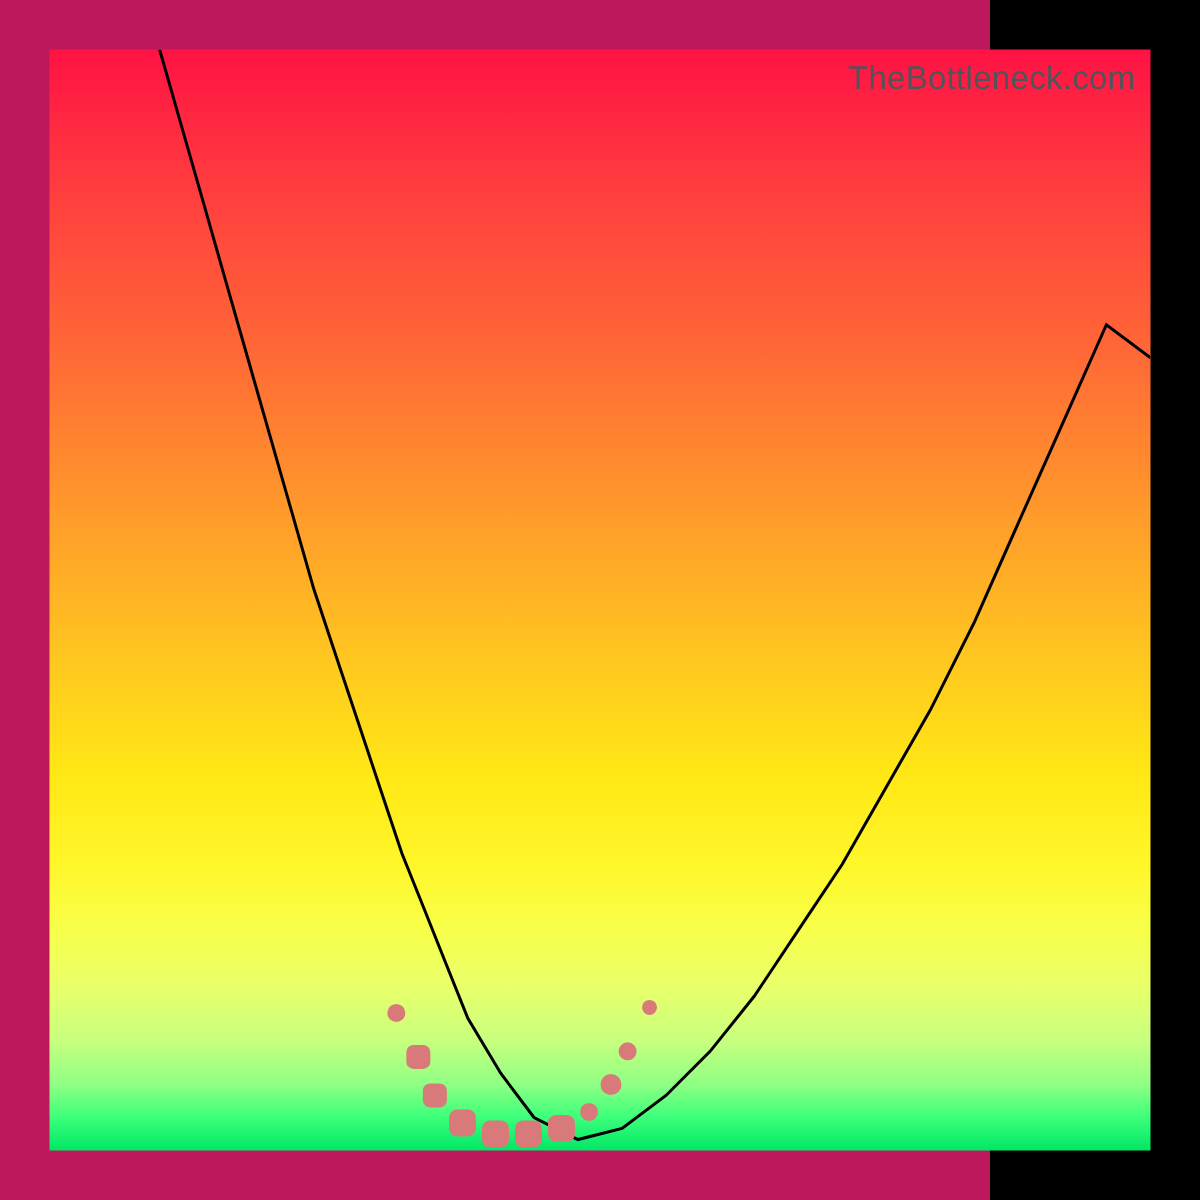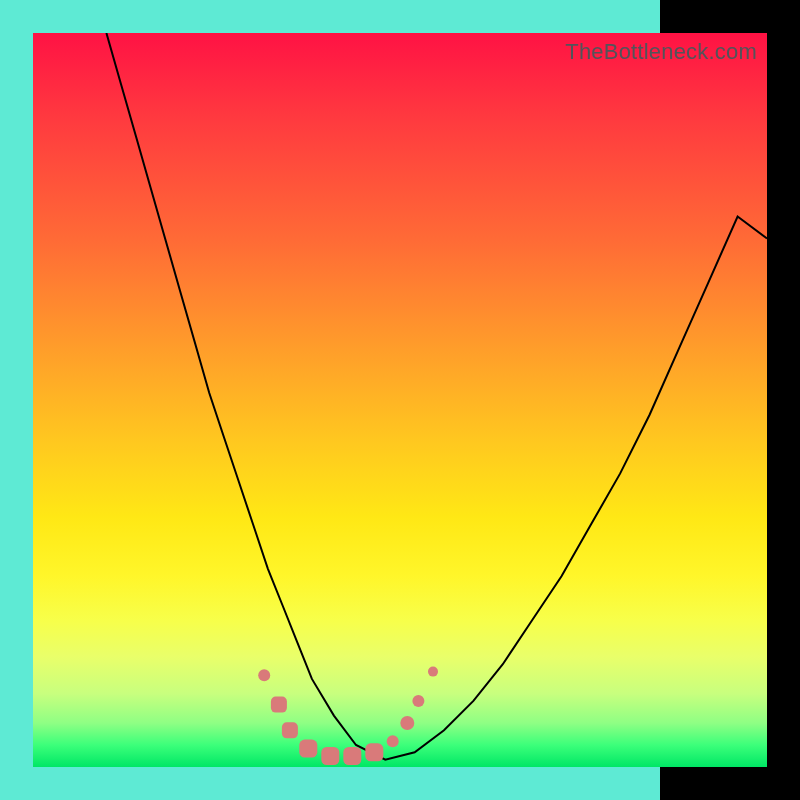--- a/index.html
+++ b/index.html
@@ -10,21 +10,21 @@
     background: #000;
     overflow: hidden;
     font-family: Arial, Helvetica, sans-serif;
   }
   .frame {
     position: absolute;
     left: 0;
     top: 0;
     width: 660px;
     height: 800px;
-    background: #5eead4;
+    background: #be185d;
   }
   .plot {
     position: absolute;
     left: 33px;
     top: 33px;
     width: 734px;
     height: 734px;
     
     background: linear-gradient(
       to bottom,

